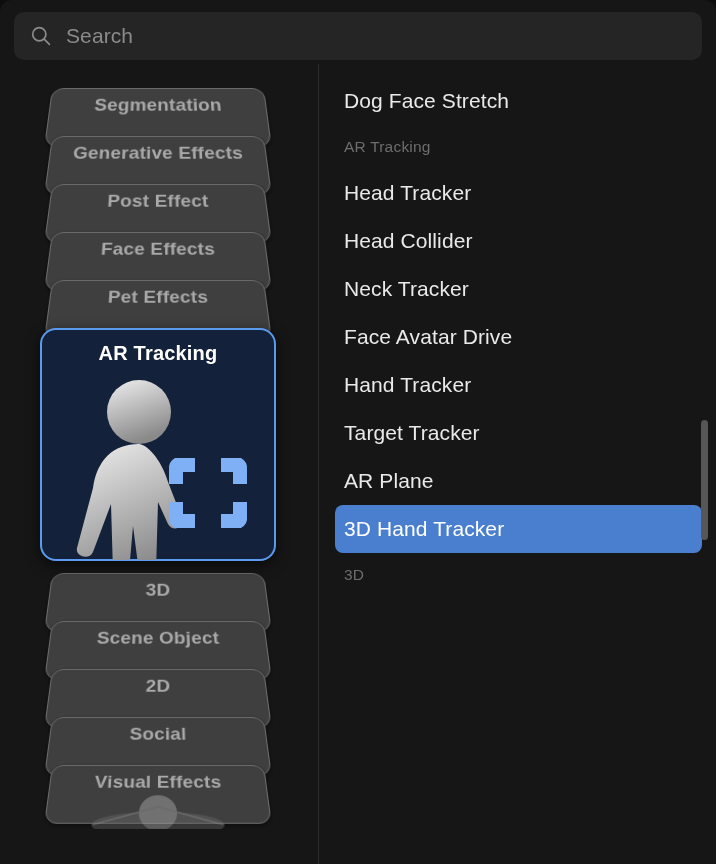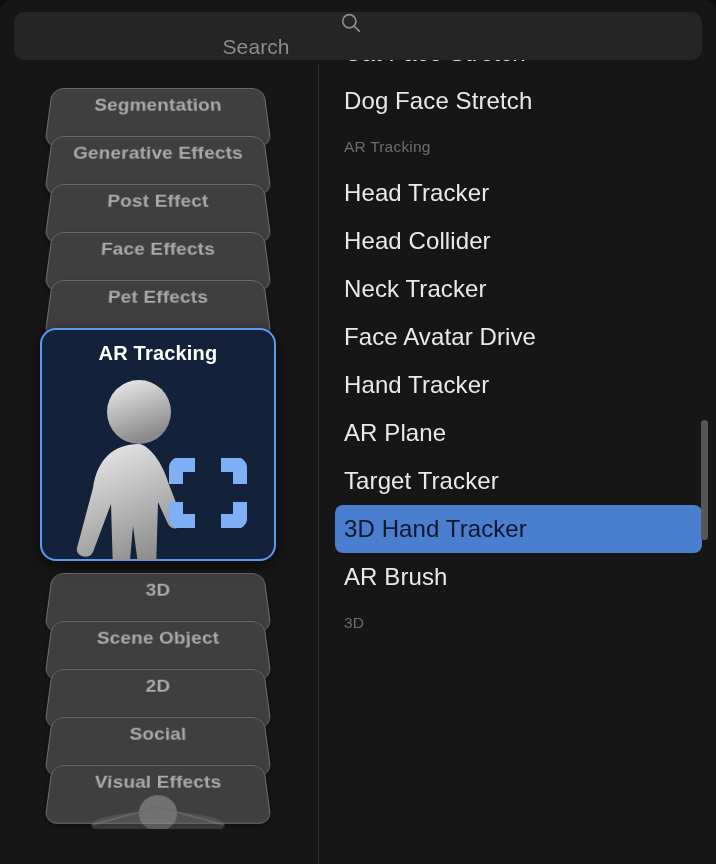--- a/index.html
+++ b/index.html
@@ -31,21 +31,20 @@
     left: 14px;
     top: 12px;
     width: 688px;
     height: 48px;
     background: #252525;
     border-radius: 10px;
     display: flex;
     align-items: center;
     box-sizing: border-box;
     padding: 0 16px;
-    flex-direction: column;
   }
   .search-icon {
     width: 22px;
     height: 22px;
     flex: 0 0 22px;
     margin-right: 14px;
     display: block;
   }
   .search-icon svg { display: block; }
   .search-input {
@@ -166,27 +165,27 @@
     width: 397px;
   }
   .list-row {
     height: 48px;
     display: flex;
     align-items: center;
     margin: 0 14px 0 16px;
     padding-left: 9px;
     border-radius: 8px;
     color: #e9e9e9;
-    font-size: 24px;
+    font-size: 21px;
     letter-spacing: 0.1px;
     box-sizing: border-box;
   }
   .list-row.selected {
     background: #4a7fd0;
-    color: #0f172a;
+    color: #ffffff;
   }
   .list-header {
     height: 44px;
     display: flex;
     align-items: center;
     margin: 0 14px 0 16px;
     padding-left: 9px;
     color: #6d6d6d;
     font-size: 15.5px;
     letter-spacing: 0.2px;
@@ -313,30 +312,27 @@
           <div class="list-row">
             <span>Neck Tracker</span>
           </div>
           <div class="list-row">
             <span>Face Avatar Drive</span>
           </div>
           <div class="list-row">
             <span>Hand Tracker</span>
           </div>
           <div class="list-row">
+            <span>Target Tracker</span>
+          </div>
+          <div class="list-row">
             <span>AR Plane</span>
-          </div>
-          <div class="list-row">
-            <span>Target Tracker</span>
           </div>
           <div class="list-row selected">
             <span>3D Hand Tracker</span>
-          </div>
-          <div class="list-row">
-            <span>AR Brush</span>
           </div>
           <div class="list-header">
             <span>3D</span>
           </div>
         </div>
       <div class="scroll-track">
         <div class="scroll-thumb" id="scroll-thumb" style="top: 360px; height: 120px; background: rgb(86, 86, 86);"></div>
       </div>
     </div>
 

